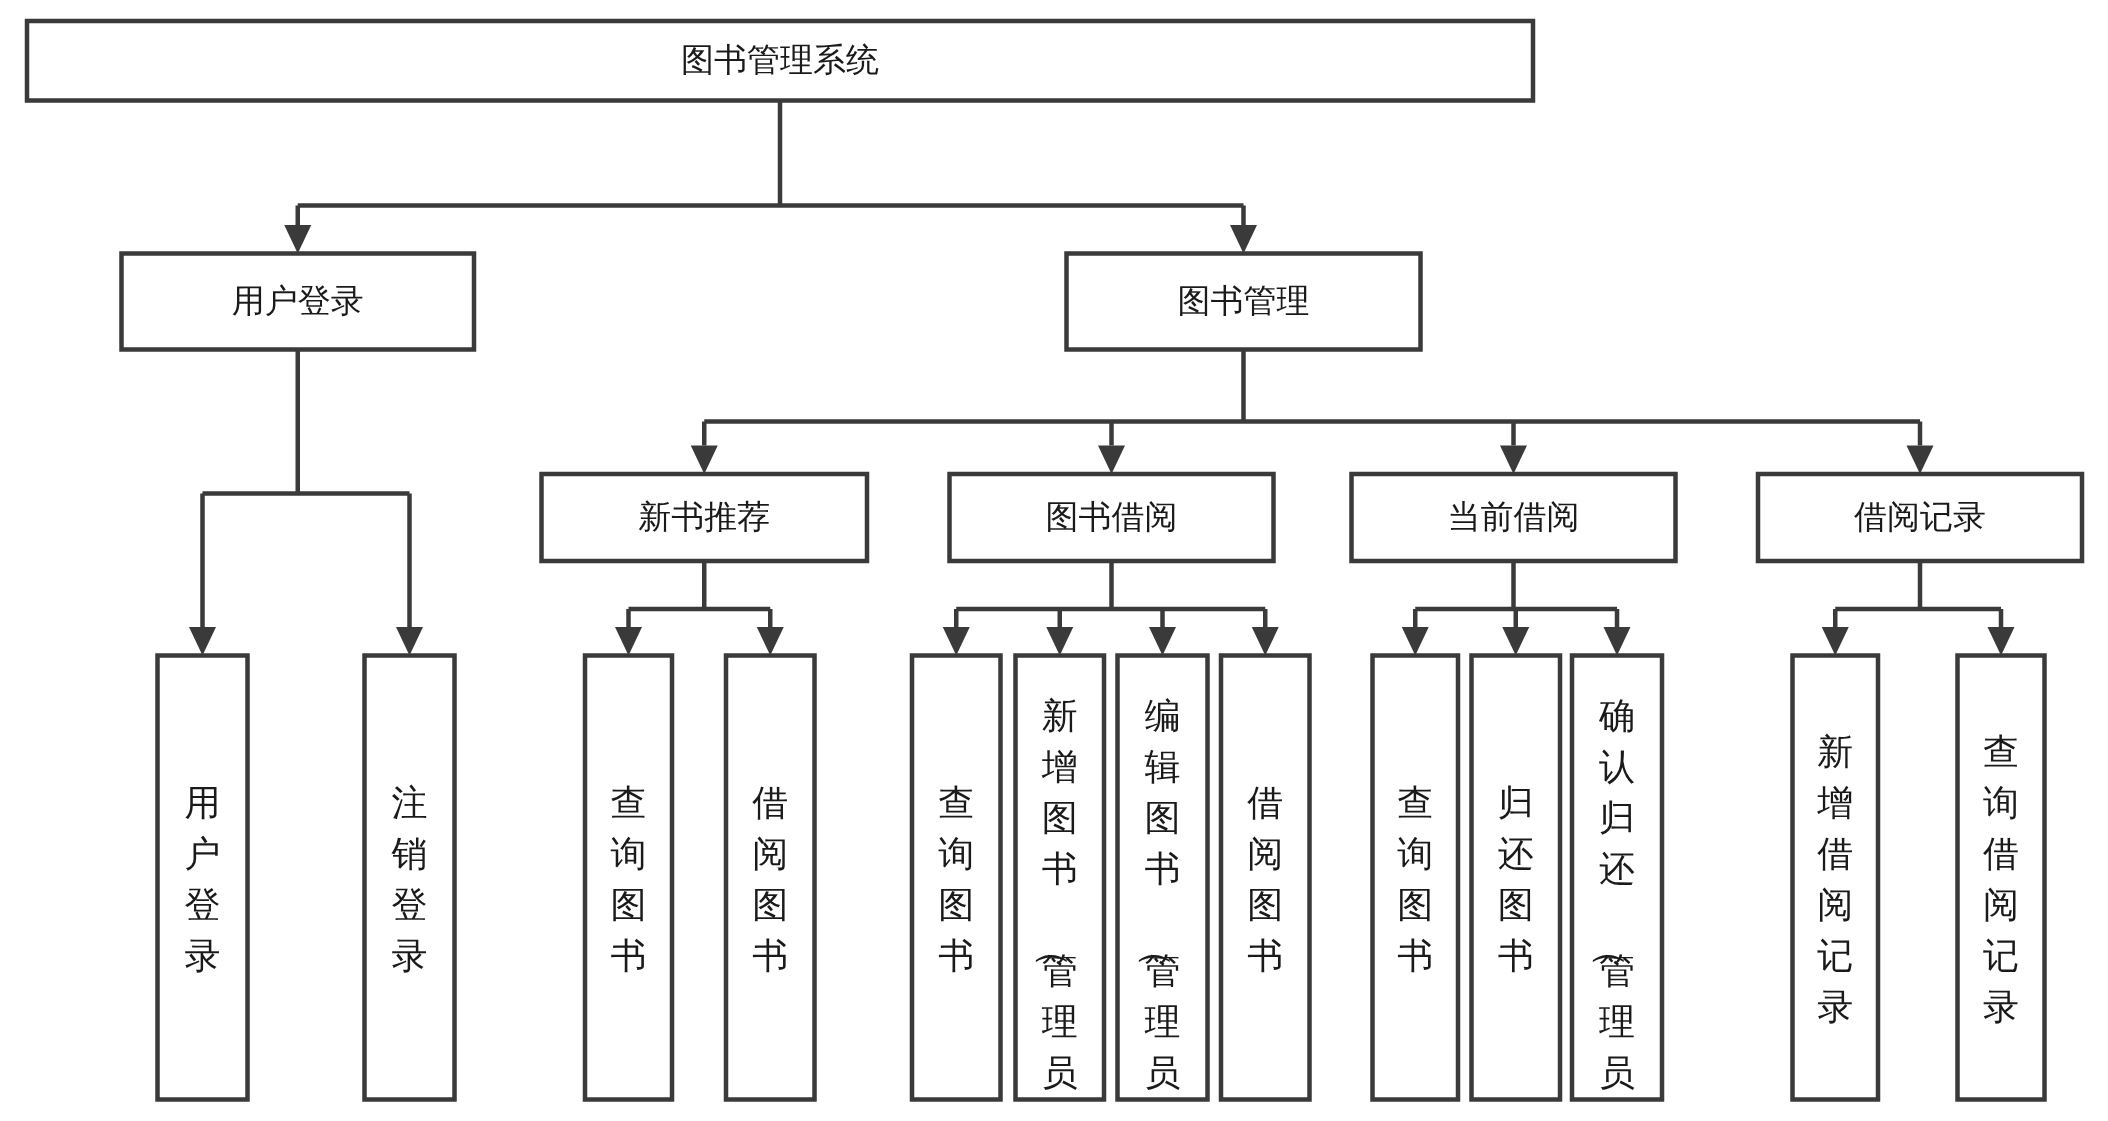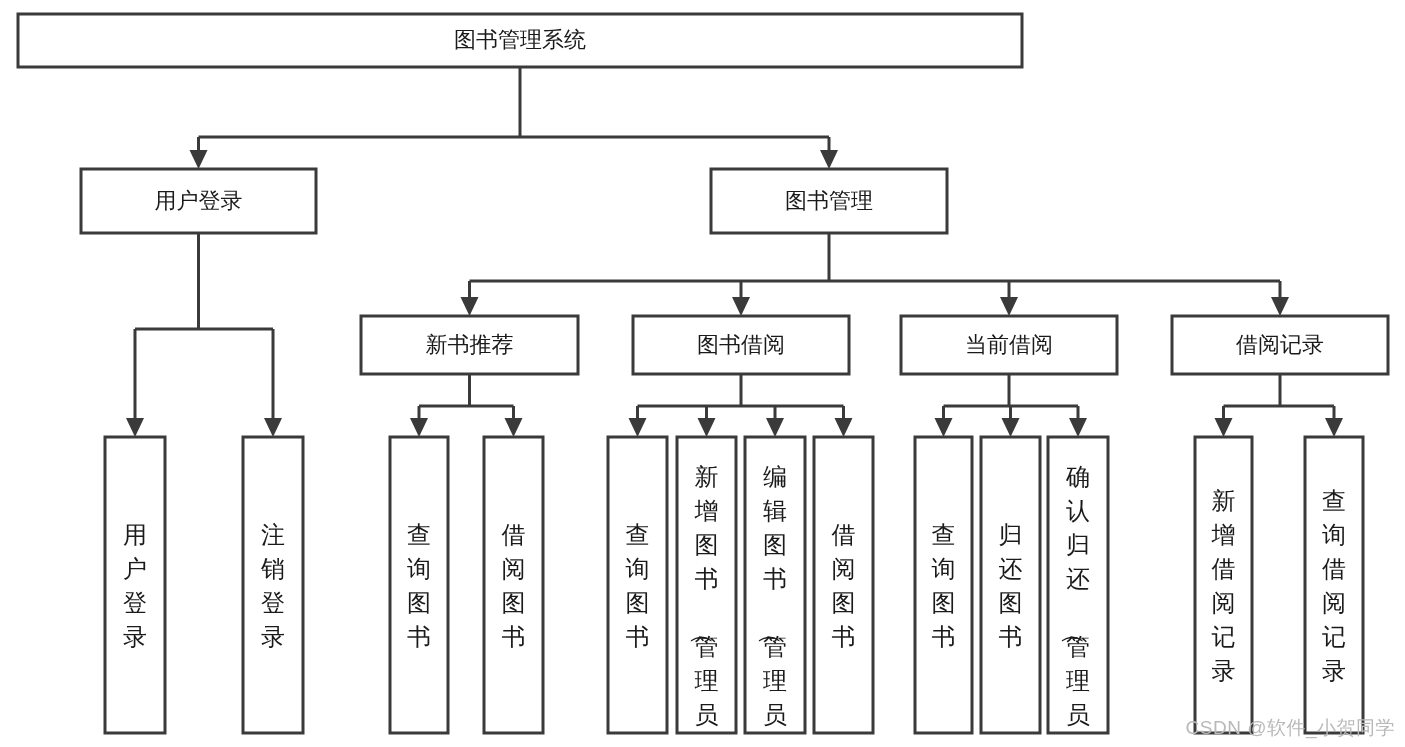--- a/index.html
+++ b/index.html
@@ -199,14 +199,13 @@
         <g>
           <rect x="1195" y="437" width="57" height="296" class="node-box"></rect>
           <text x="1223.5" y="509" class="node-label-v"><tspan x="1223.5" dy="0">新</tspan><tspan x="1223.5" dy="34">增</tspan><tspan x="1223.5" dy="34">借</tspan><tspan x="1223.5" dy="34">阅</tspan><tspan x="1223.5" dy="34">记</tspan><tspan x="1223.5" dy="34">录</tspan></text>
         </g>
         <g>
           <rect x="1305" y="437" width="58" height="296" class="node-box"></rect>
           <text x="1334" y="509" class="node-label-v"><tspan x="1334" dy="0">查</tspan><tspan x="1334" dy="34">询</tspan><tspan x="1334" dy="34">借</tspan><tspan x="1334" dy="34">阅</tspan><tspan x="1334" dy="34">记</tspan><tspan x="1334" dy="34">录</tspan></text>
         </g>
       </g>
   </svg>
-  <div class="watermark-text">CSDN @软件_小贺同学</div>
 </div>
 
 </body></html>

